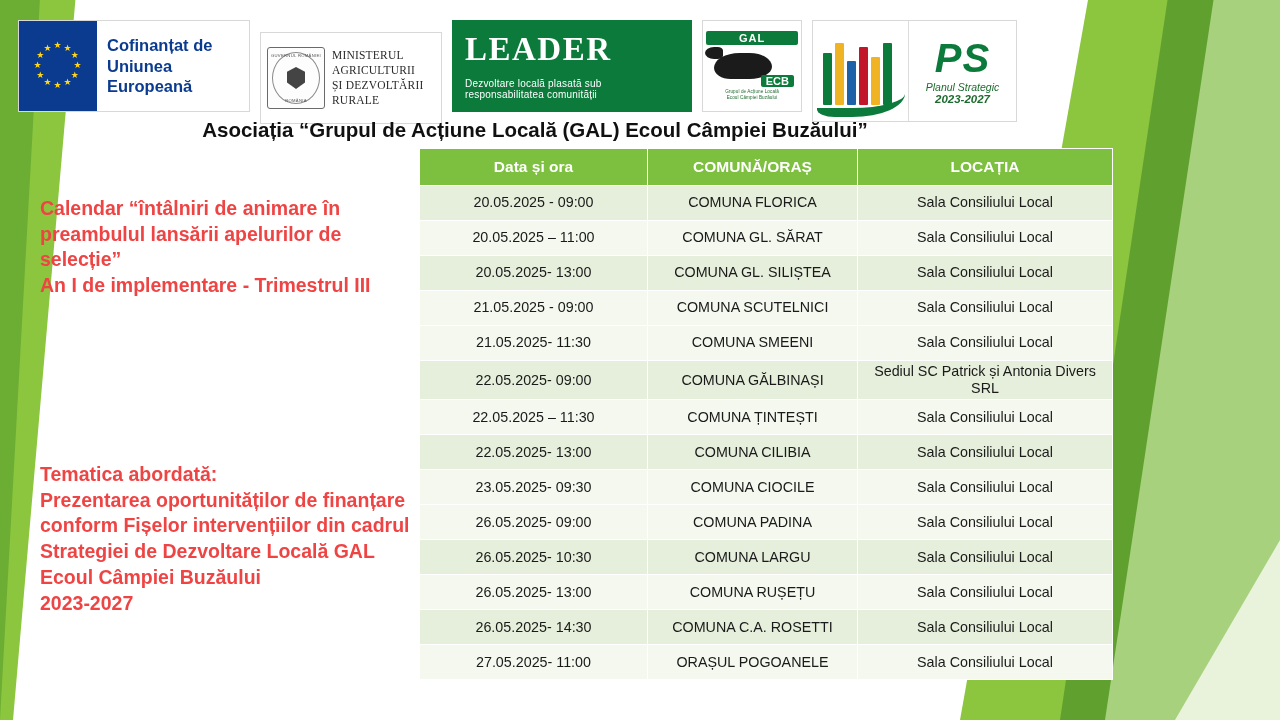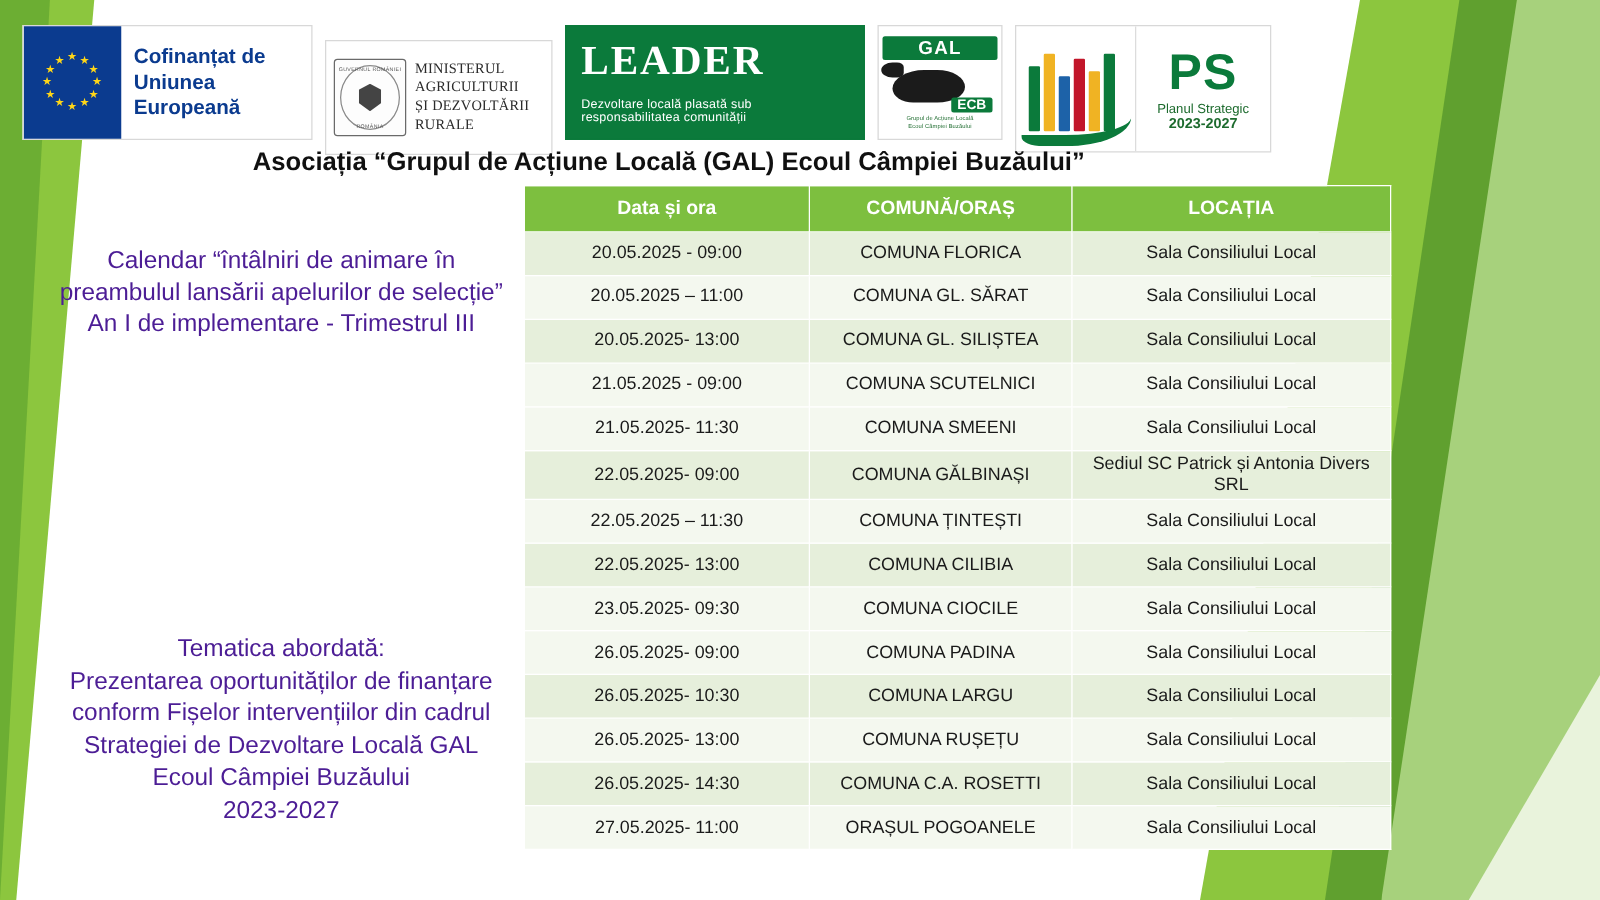--- a/index.html
+++ b/index.html
@@ -206,21 +206,21 @@
     margin-top: 12px;
     letter-spacing: .2px;
   }
 
   
   .logo-gal { width: 100px; height: 92px; flex-direction: column; padding: 3px; }
   .gal-top {
     background: #0b7a3b;
     color: #ffffff;
     font-weight: bold;
-    font-size: 15px;
+    font-size: 11px;
     width: 100%;
     text-align: center;
     border-radius: 2px;
     padding: 1px 0;
     box-sizing: border-box;
     letter-spacing: 1px;
   }
   .gal-mid {
     position: relative;
     width: 100%;
@@ -320,20 +320,21 @@
   }
   .ps-right {
     flex: 1 1 auto;
     border-left: 1px solid #dcdcdc;
     display: flex;
     flex-direction: column;
     align-items: center;
     justify-content: center;
     padding: 4px;
     box-sizing: border-box;
+    font-style: italic;
   }
   .ps-title {
     color: #0b7a3b;
     font-weight: bold;
     font-size: 40px;
     line-height: 1;
     letter-spacing: 1px;
   }
   .ps-sub1 { font-size: 10.5px; color: #1d6b2e; margin-top: 3px; }
   .ps-sub2 { font-size: 11.5px; color: #1d6b2e; font-weight: bold; }
@@ -349,23 +350,23 @@
     font-weight: bold;
     color: #101010;
     z-index: 6;
   }
 
   
   .left-block {
     position: absolute;
     left: 40px;
     width: 370px;
-    text-align: center;
-    font-weight: normal;
-    color: #4c1d95;
+    text-align: left;
+    font-weight: bold;
+    color: #ef4444;
     z-index: 6;
     line-height: 1.32;
   }
   .left-calendar {
     top: 196px;
     font-size: 19.5px;
   }
   .left-theme {
     top: 462px;
     font-size: 19.5px;
@@ -495,21 +496,21 @@
       <div class="ps-sub1">Planul Strategic</div>
       <div class="ps-sub2">2023-2027</div>
     </div>
   </div>
 </div>
 
 <div class="headline">Asociația “Grupul de Acțiune Locală (GAL) Ecoul Câmpiei Buzăului”</div>
 
 <div class="left-block left-calendar" style="white-space: pre-line;">Calendar “întâlniri de animare în preambulul lansării apelurilor de selecție”
 An I de implementare - Trimestrul III</div>
-<div class="left-block left-theme" style="white-space: pre-line; margin-top: 45px;">Tematica abordată:
+<div class="left-block left-theme" style="white-space: pre-line;">Tematica abordată:
 Prezentarea oportunităților de finanțare conform Fișelor intervențiilor din cadrul Strategiei de Dezvoltare Locală GAL
 Ecoul Câmpiei Buzăului
 2023-2027</div>
 
 <div class="table-wrap">
   <table class="sched">
     <colgroup>
       <col class="col-a">
         <col class="col-b">
         <col class="col-c">

